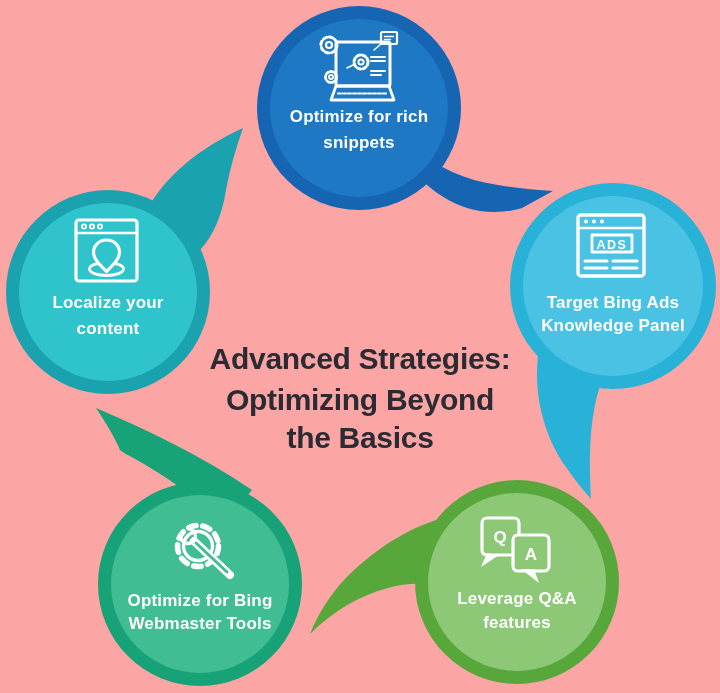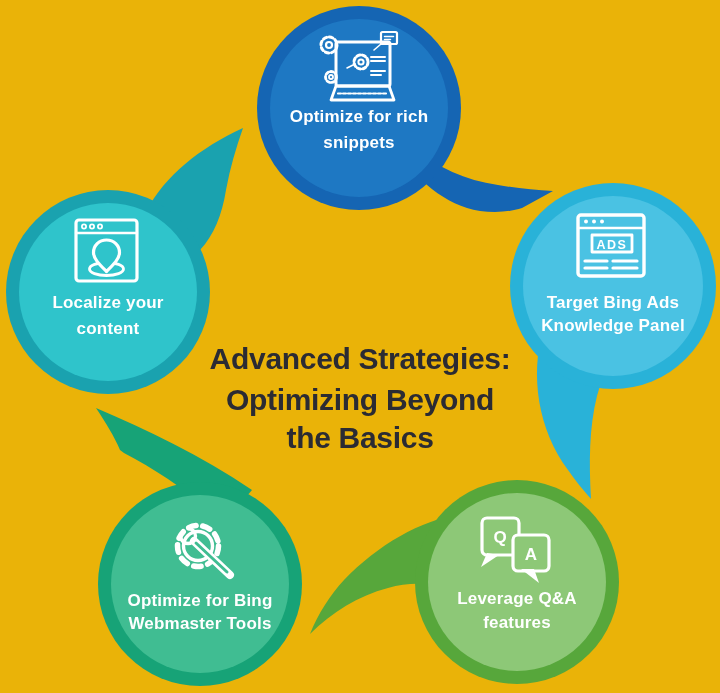--- a/index.html
+++ b/index.html
@@ -1,16 +1,16 @@
 <!DOCTYPE html>
 <html><head>
 <meta charset="utf-8">
 <style>
   html,body{margin:0;padding:0;background:#ffffff;}
-  .stage{position:relative;width:720px;height:693px;background:#eab308;overflow:hidden;}
+  .stage{position:relative;width:720px;height:693px;background:#fca5a5;overflow:hidden;}
   svg{display:block;}
   text{font-family:"Liberation Sans","DejaVu Sans",sans-serif;}
   .node-label{font-size:17px;font-weight:bold;fill:#ffffff;letter-spacing:.2px;}
   .title-line{font-size:30px;font-weight:bold;letter-spacing:-.3px;}
   .icon{stroke:#ffffff;fill:none;stroke-linecap:round;stroke-linejoin:round;}
   .icon-text{fill:#ffffff;stroke:none;font-weight:bold;}
 </style>
 </head>
 <body>
 

